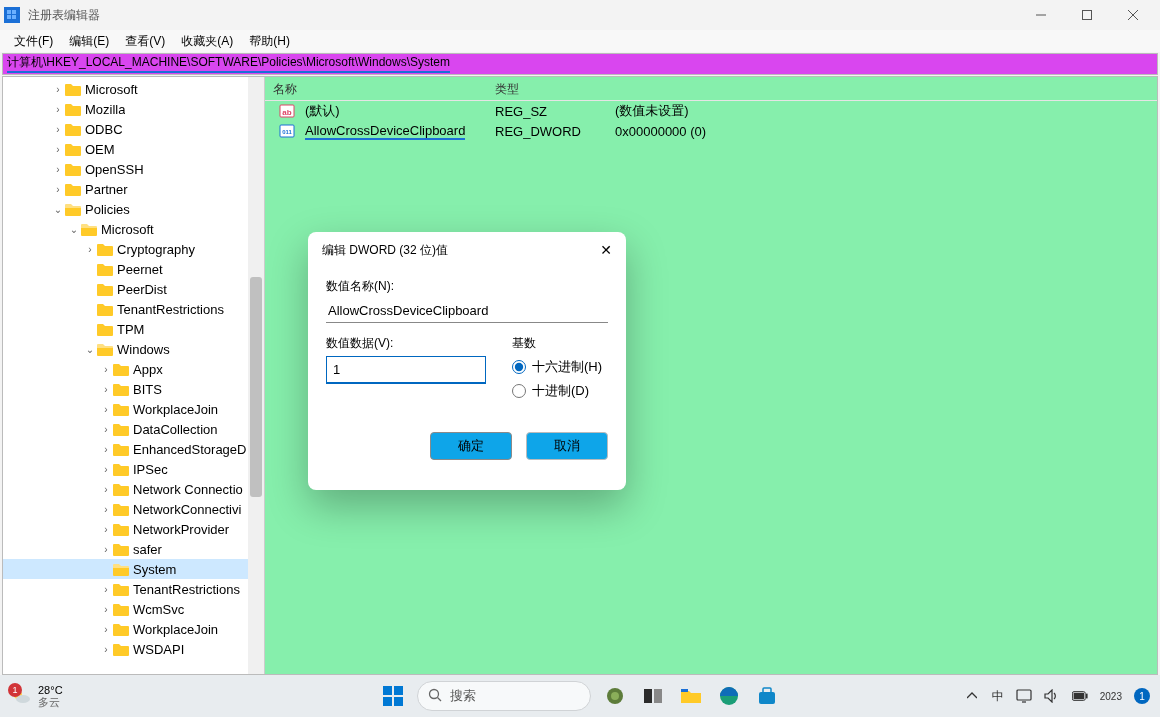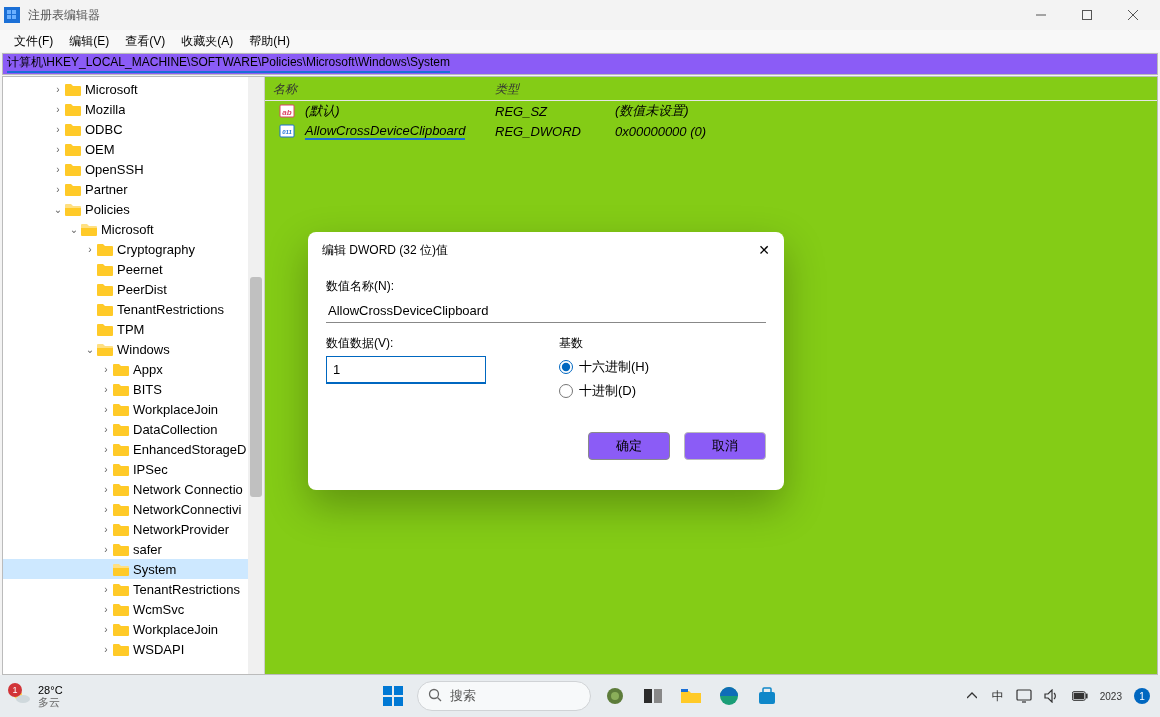--- a/index.html
+++ b/index.html
@@ -11,67 +11,67 @@
 .appicon svg { width:12px; height:12px; }
 .titlebar .title { font-size: 12px; color: #555; }
 .titlebar .winbtns { margin-left: auto; display: flex; }
 .titlebar .winbtn { width: 46px; height: 30px; display: flex; align-items: center; justify-content: center; color:#555; cursor: default; }
 
 
 .menubar { height: 22px; display: flex; align-items: center; padding: 0 6px; font-size: 12px; background:#f8f8f8; }
 .menubar .menuitem { padding: 2px 8px; cursor: default; }
 
 
-.addressbar { height: 22px; border: 1px solid #bbb; background: #8b5cf6; margin: 1px 2px; padding: 2px 4px; font-size: 12px; display:flex; align-items:center; }
+.addressbar { height: 22px; border: 1px solid #bbb; background: #d946ef; margin: 1px 2px; padding: 2px 4px; font-size: 12px; display:flex; align-items:center; }
 .addressbar .addr-underline { border-bottom: 2px solid #1a6fd6; display:inline-block; height:18px; line-height:14px; }
 
 
 .main { display: flex; height: calc(100% - 30px - 22px - 24px - 42px); border: 1px solid #bbb; margin: 0 2px; background:#fff; }
 
 .treepanel { width: 262px; border-right: 1px solid #ccc; position:relative; overflow:hidden; }
 .tree-scrollbar { position:absolute; right:0; top:0; bottom:0; width:16px; background:#f0f0f0; }
 .tree-scrollbar .thumb { position:absolute; left:2px; right:2px; top:200px; height:220px; background:#c0c0c0; border-radius:3px; }
 .tree { padding: 2px 0; font-size: 13px; }
 .tree-node { display: flex; align-items: center; height: 20px; cursor: default; white-space: nowrap; }
 .tree-node.selected { background: #cde8ff; }
 .expander { width: 14px; text-align: center; color: #666; font-size: 10px; flex-shrink:0; }
 .folder-icon { width: 16px; height: 13px; margin-right: 4px; flex-shrink:0; }
 .folder-icon svg { width:16px; height:13px; display:block; }
 .indent { display:inline-block; flex-shrink:0; }
 .label { overflow:hidden; }
 
-.listpanel { flex: 1; background: #84cc16; position:relative;font-style:italic; }
+.listpanel { flex: 1; background: #86efac; position:relative; }
 .list-header { display: flex; height: 24px; border-bottom: 1px solid #e5e5e5; font-size: 12px; align-items:center; padding-top:2px; }
 .list-header .col { padding: 2px 8px; color:#333; }
 .col-name { width: 222px; }
 .col-type { width: 120px; }
 .col-data { flex: 1; }
 .list-row { display: flex; height: 20px; align-items:center; font-size:13px; cursor:default; }
 .list-row .cell { padding: 1px 8px; display:flex; align-items:center; }
 .list-row .cell.name { width: 222px; }
 .list-row .cell.type { width: 120px; }
 .list-row .cell.data { flex:1; }
 .row-underline .cell.name .nametext { border-bottom: 2px solid #1a6fd6; }
 .val-icon { width:28px; height:16px; margin-right:4px; flex-shrink:0; display:flex; align-items:center; justify-content:center; }
 
 
-.dialog-backdrop { position:absolute; left:308px; top:232px; width:476px; height:258px; background:#fff; border-radius:8px; box-shadow: 0 16px 40px rgba(0,0,0,0.28); }
+.dialog-backdrop { position:absolute; left:308px; top:232px; width:318px; height:258px; background:#fff; border-radius:8px; box-shadow: 0 16px 40px rgba(0,0,0,0.28); }
 .dialog-title { height:36px; display:flex; align-items:center; padding: 0 14px; font-size:12px; }
 .dialog-title .close { margin-left:auto; font-size:14px; cursor:default; }
 .dialog-body { padding: 6px 18px 0 18px; font-size:12px; }
 .field-label { margin: 4px 0 4px 0; font-size:12px; }
 .ro-input { width: 100%; border:none; border-bottom:1px solid #888; padding: 4px 2px; font-size:13px; background:transparent; }
 .dlg-row { display:flex; gap: 26px; margin-top: 8px; }
 .dlg-col { flex:1; }
 .value-input { width: 160px; border:1px solid #0067c0; border-bottom:2px solid #0067c0; padding: 5px 6px; font-size:13px; }
 .radio-group { margin-top: 4px; font-size:13px; }
 .radio-option { display:flex; align-items:center; margin: 6px 0; gap:6px; }
 .radio-option input { width:14px; height:14px; accent-color:#0067c0; }
 .dlg-buttons { display:flex; justify-content:flex-end; gap:14px; margin-top:26px; }
-.dlg-btn { width: 82px; height: 28px; border:1px solid #bbb; border-radius:4px; background:#8b5cf6; font-size:13px; cursor:default; }
+.dlg-btn { width: 82px; height: 28px; border:1px solid #bbb; border-radius:4px; background:#0ea5e9; font-size:13px; cursor:default; }
 .dlg-btn.primary { border:1px solid #8a8a8a; }
 
 
 .taskbar { position:absolute; bottom:0; left:0; right:0; height:42px; background:#e8ecef; display:flex; align-items:center; padding: 0 10px; }
 .weather { display:flex; align-items:center; gap:6px; font-size:11px; line-height:12px; }
 .weather .wicon { width:22px; height:22px; position:relative; }
 .weather .badge { position:absolute; top:-2px; left:-2px; width:14px; height:14px; border-radius:50%; background:#d13438; color:#fff; font-size:9px; display:flex; align-items:center; justify-content:center; }
 .task-center { position:absolute; left:50%; transform:translateX(-50%); display:flex; align-items:center; gap:10px; }
 .start-btn { width:28px; height:28px; display:flex; align-items:center; justify-content:center; }
 .searchbox { width:174px; height:30px; border-radius:16px; background:#f7f9fa; border:1px solid #d0d3d6; display:flex; align-items:center; padding:0 10px; gap:8px; font-size:13px; color:#555; }

